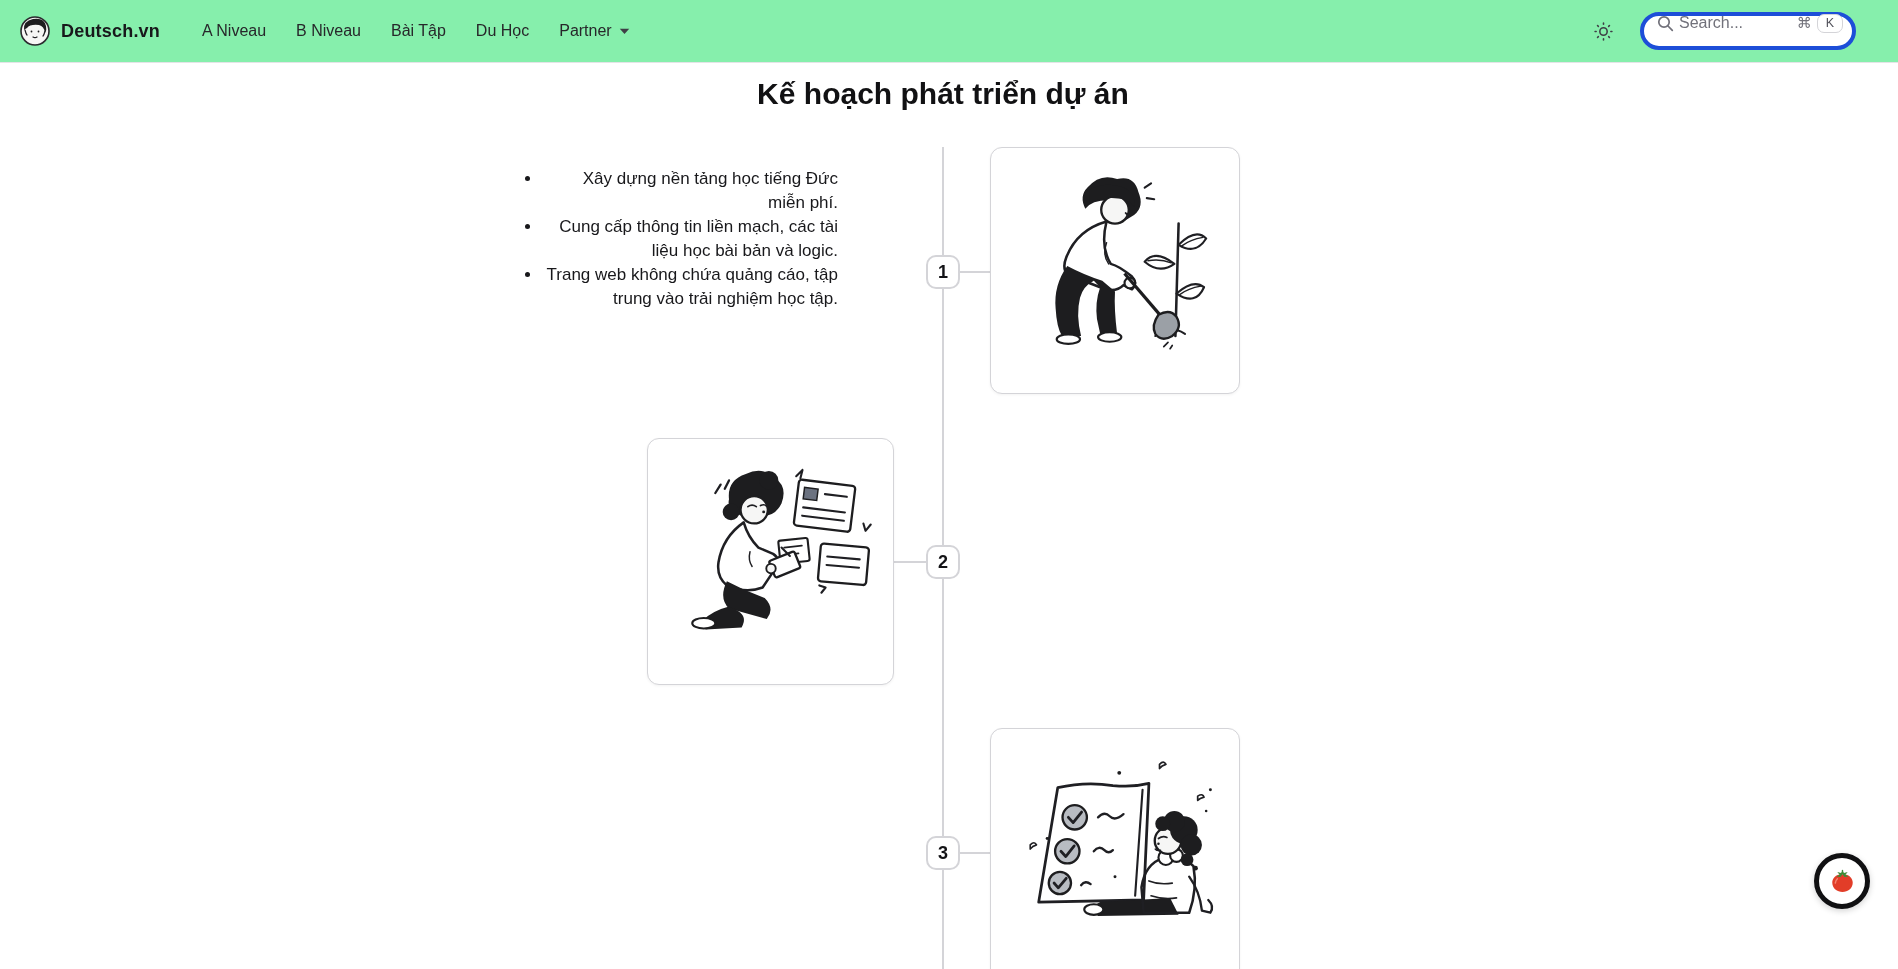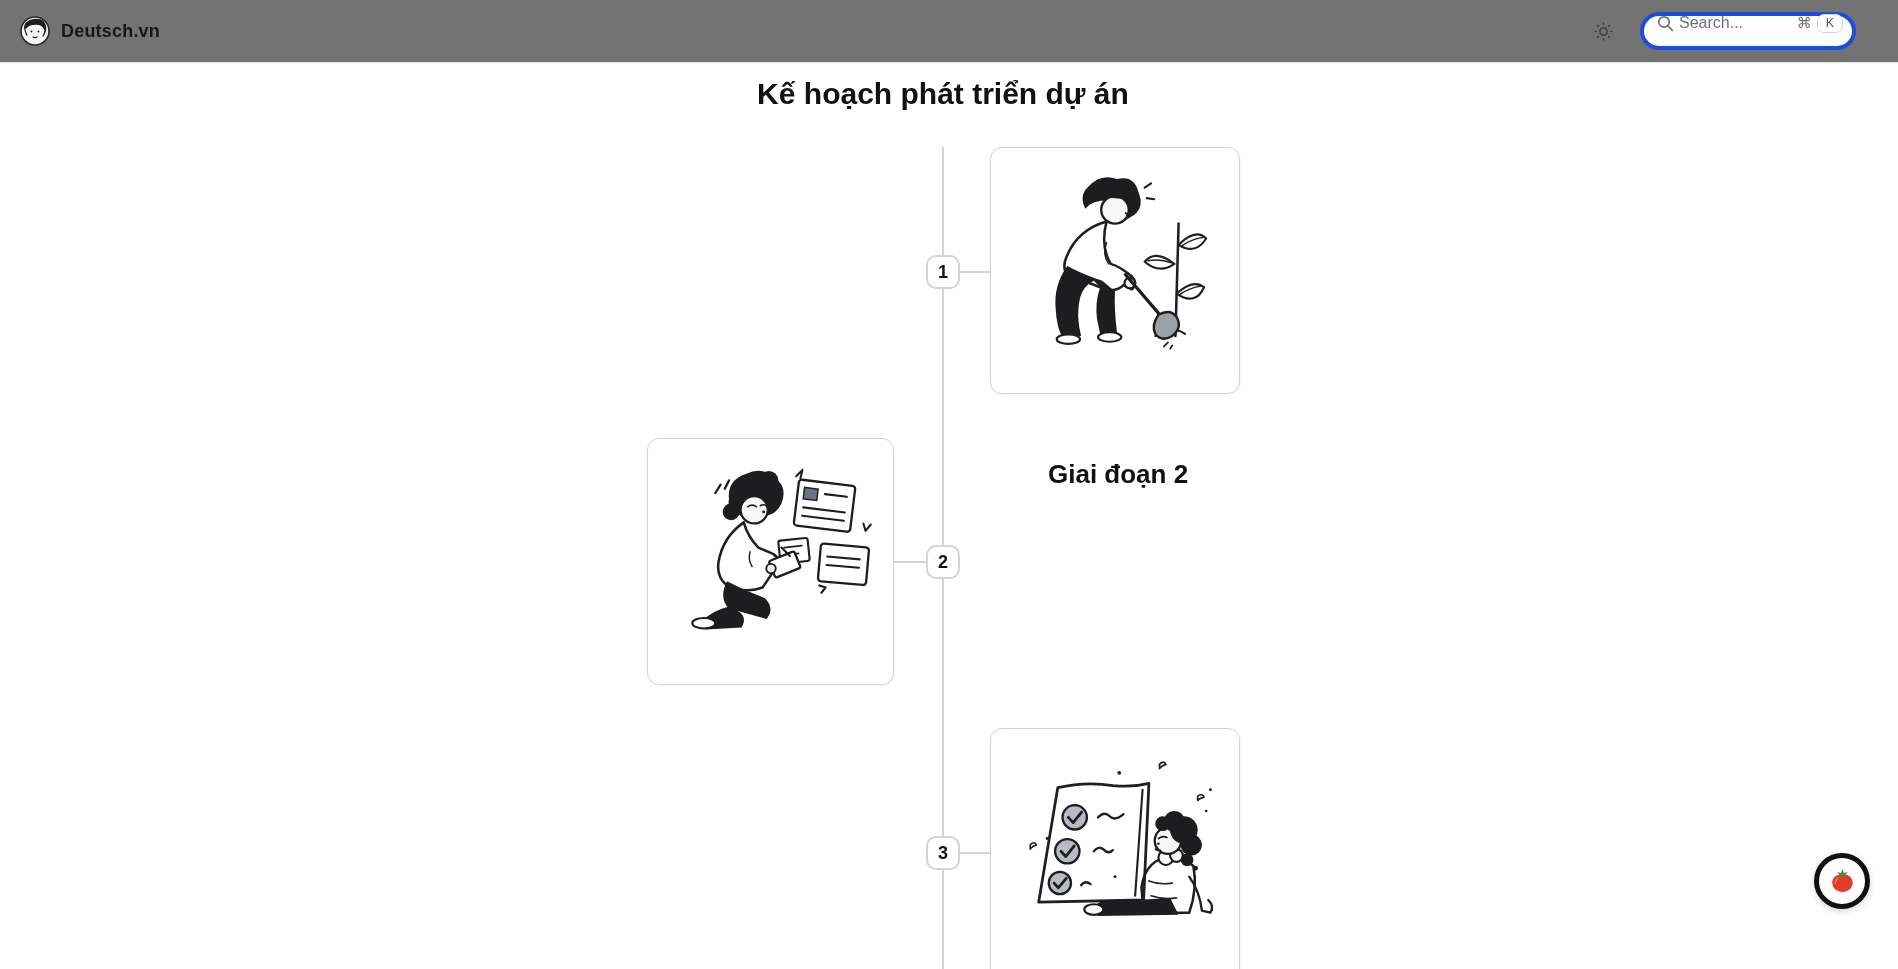--- a/index.html
+++ b/index.html
@@ -5,21 +5,21 @@
   * { margin:0; padding:0; box-sizing:border-box; }
   html, body {
     width:1898px; height:969px; overflow:hidden;
     background:#ffffff; color:#131316;
     font-family:"Liberation Sans","DejaVu Sans",sans-serif;
   }
   
   .header {
     height:63px; border-bottom:1px solid #e4e4e7;
     display:flex; align-items:center; padding:0 42px 0 20px;
-    background:#737373; position:relative; z-index:5;
+    background:#86efac; position:relative; z-index:5;
   }
   .brand { display:flex; align-items:center; gap:11px; margin-right:42px; cursor:pointer; }
   .brand-name { font-weight:bold; font-size:18px; color:#18181b; letter-spacing:.2px; }
   .nav { display:flex; align-items:center; gap:30px; }
   .nav-item { font-size:16px; color:#27272a; cursor:pointer; white-space:nowrap; display:flex; align-items:center; gap:7px; }
   .header-right { margin-left:auto; display:flex; align-items:center; gap:24px; }
   .icon-btn { width:26px; height:26px; display:flex; align-items:center; justify-content:center; cursor:pointer; }
   .search-box {
     width:216px; height:38px; border:4px solid #1d4ed8; border-radius:19px;
     display:flex; align-items:center; gap:5px; padding:0 9px 16px 13px;
@@ -79,20 +79,32 @@
         <circle cx="15" cy="15" r="14" fill="#f6f6f5" stroke="#2a2a2e" stroke-width="1.6"></circle>
         <path d="M4 14 Q3 5 13 3 Q24 1 26 10 Q27 14 25 17 Q24 10 19 9 Q10 8 7 12 Q5 13 4 14 Z" fill="#1d1d1f"></path>
         <path d="M5 14 q1 4 2 5 M25 15 q-1 4 -2 5" class="sketch" stroke-width="1.2"></path>
         <circle cx="11.5" cy="15.5" r="0.9" fill="#1d1d1f"></circle>
         <circle cx="18.5" cy="15.5" r="0.9" fill="#1d1d1f"></circle>
         <path d="M13 21 q2 1.4 4 0" class="sketch" stroke-width="1.2"></path>
       </svg>
     </span>
     <span class="brand-name">Deutsch.vn</span>
   </div>
+  <nav class="nav">
+    <span class="nav-item">A Niveau</span>
+    <span class="nav-item">B Niveau</span>
+    <span class="nav-item">Bài Tập</span>
+    <span class="nav-item">Du Học</span>
+    <span class="nav-item">
+      <span>Partner</span>
+      <svg width="11" height="7" viewBox="0 0 11 7">
+        <path d="M0.8 0.8 L5.5 6 L10.2 0.8 Z" fill="#3f3f46"></path>
+      </svg>
+    </span>
+  </nav>
   <div class="header-right">
     <span class="icon-btn">
       <svg width="21" height="21" viewBox="0 0 24 24">
         <circle cx="12" cy="12" r="4.2" fill="none" stroke="#3f3f46" stroke-width="1.8"></circle>
         <g stroke="#3f3f46" stroke-width="1.8" stroke-linecap="round">
           <line x1="12" y1="2.4" x2="12" y2="3.6"></line>
           <line x1="12" y1="20.4" x2="12" y2="21.6"></line>
           <line x1="2.4" y1="12" x2="3.6" y2="12"></line>
           <line x1="20.4" y1="12" x2="21.6" y2="12"></line>
           <line x1="5.2" y1="5.2" x2="6.1" y2="6.1"></line>
@@ -119,20 +131,25 @@
 
   <div class="timeline-line"></div>
   <div class="connector" style="left:960px; top:208px; width:33px;"></div>
   <div class="connector" style="left:893px; top:498px; width:33px;"></div>
   <div class="connector" style="left:960px; top:789px; width:36px;"></div>
   <div class="marker" style="top:192px;">1</div>
   <div class="marker" style="top:482px;">2</div>
   <div class="marker" style="top:773px;">3</div>
 
   <section class="phase-text align-right" style="left:518px; top:104px; width:320px;">
+    <ul class="phase-list">
+      <li>Xây dựng nền tảng học tiếng Đức miễn phí.</li>
+      <li>Cung cấp thông tin liền mạch, các tài liệu học bài bản và logic.</li>
+      <li>Trang web không chứa quảng cáo, tập trung vào trải nghiệm học tập.</li>
+    </ul>
   </section>
 
   <figure class="card" style="left:990px; top:84px; width:250px; height:247px;">
     <svg width="212" height="212" viewBox="0 0 200 200">
 
       <path d="M160 60 L157 166" class="sketch" stroke-width="2.4"></path>
       <path d="M156 98 Q138 84 128 96 Q142 108 156 98 Z" fill="#fff" class="sketch" stroke-width="2"></path>
       <path d="M131 95 q12 -2 22 2" class="sketch" stroke-width="1.3"></path>
       <path d="M160 80 Q176 64 186 74 Q176 90 160 80 Z" fill="#fff" class="sketch" stroke-width="2"></path>
       <path d="M183 73 q-12 2 -20 8" class="sketch" stroke-width="1.3"></path>
@@ -206,21 +223,20 @@
       <line x1="110" y1="92" x2="118" y2="100" class="sketch" stroke-width="2"></line>
       <circle cx="100" cy="112" r="4.5" fill="#f6f6f5" stroke="#1d1d1f" stroke-width="1.8"></circle>
 
       <path d="M58 124 Q50 140 60 150 L96 160 Q104 150 94 140 L74 132 Z" fill="#1d1d1f"></path>
       <path d="M60 148 Q44 152 34 162 Q32 168 38 170 L72 168 Q78 158 68 152 Z" fill="#1d1d1f"></path>
       <ellipse cx="36" cy="164" rx="11" ry="5" fill="#fff" stroke="#1d1d1f" stroke-width="2"></ellipse>
     </svg>
   </figure>
 
   <section class="phase-text" style="left:1048px; top:396px; width:330px;">
-    <h2 class="phase-title">Giai đoạn 2</h2>
   </section>
 
 
   <figure class="card" style="left:990px; top:665px; width:250px; height:262px;">
     <svg width="212" height="212" viewBox="0 0 200 200">
 
       <circle cx="104" cy="30" r="1.8" fill="#1d1d1f"></circle>
       <circle cx="120" cy="42" r="1.2" fill="#1d1d1f"></circle>
       <path d="M142 22 q4 -4 6 0 q-4 1 -6 4 Z" class="sketch" stroke-width="1.6"></path>
       <path d="M178 52 q5 -3 6 1 q-4 1 -6 3 Z" class="sketch" stroke-width="1.6"></path>

